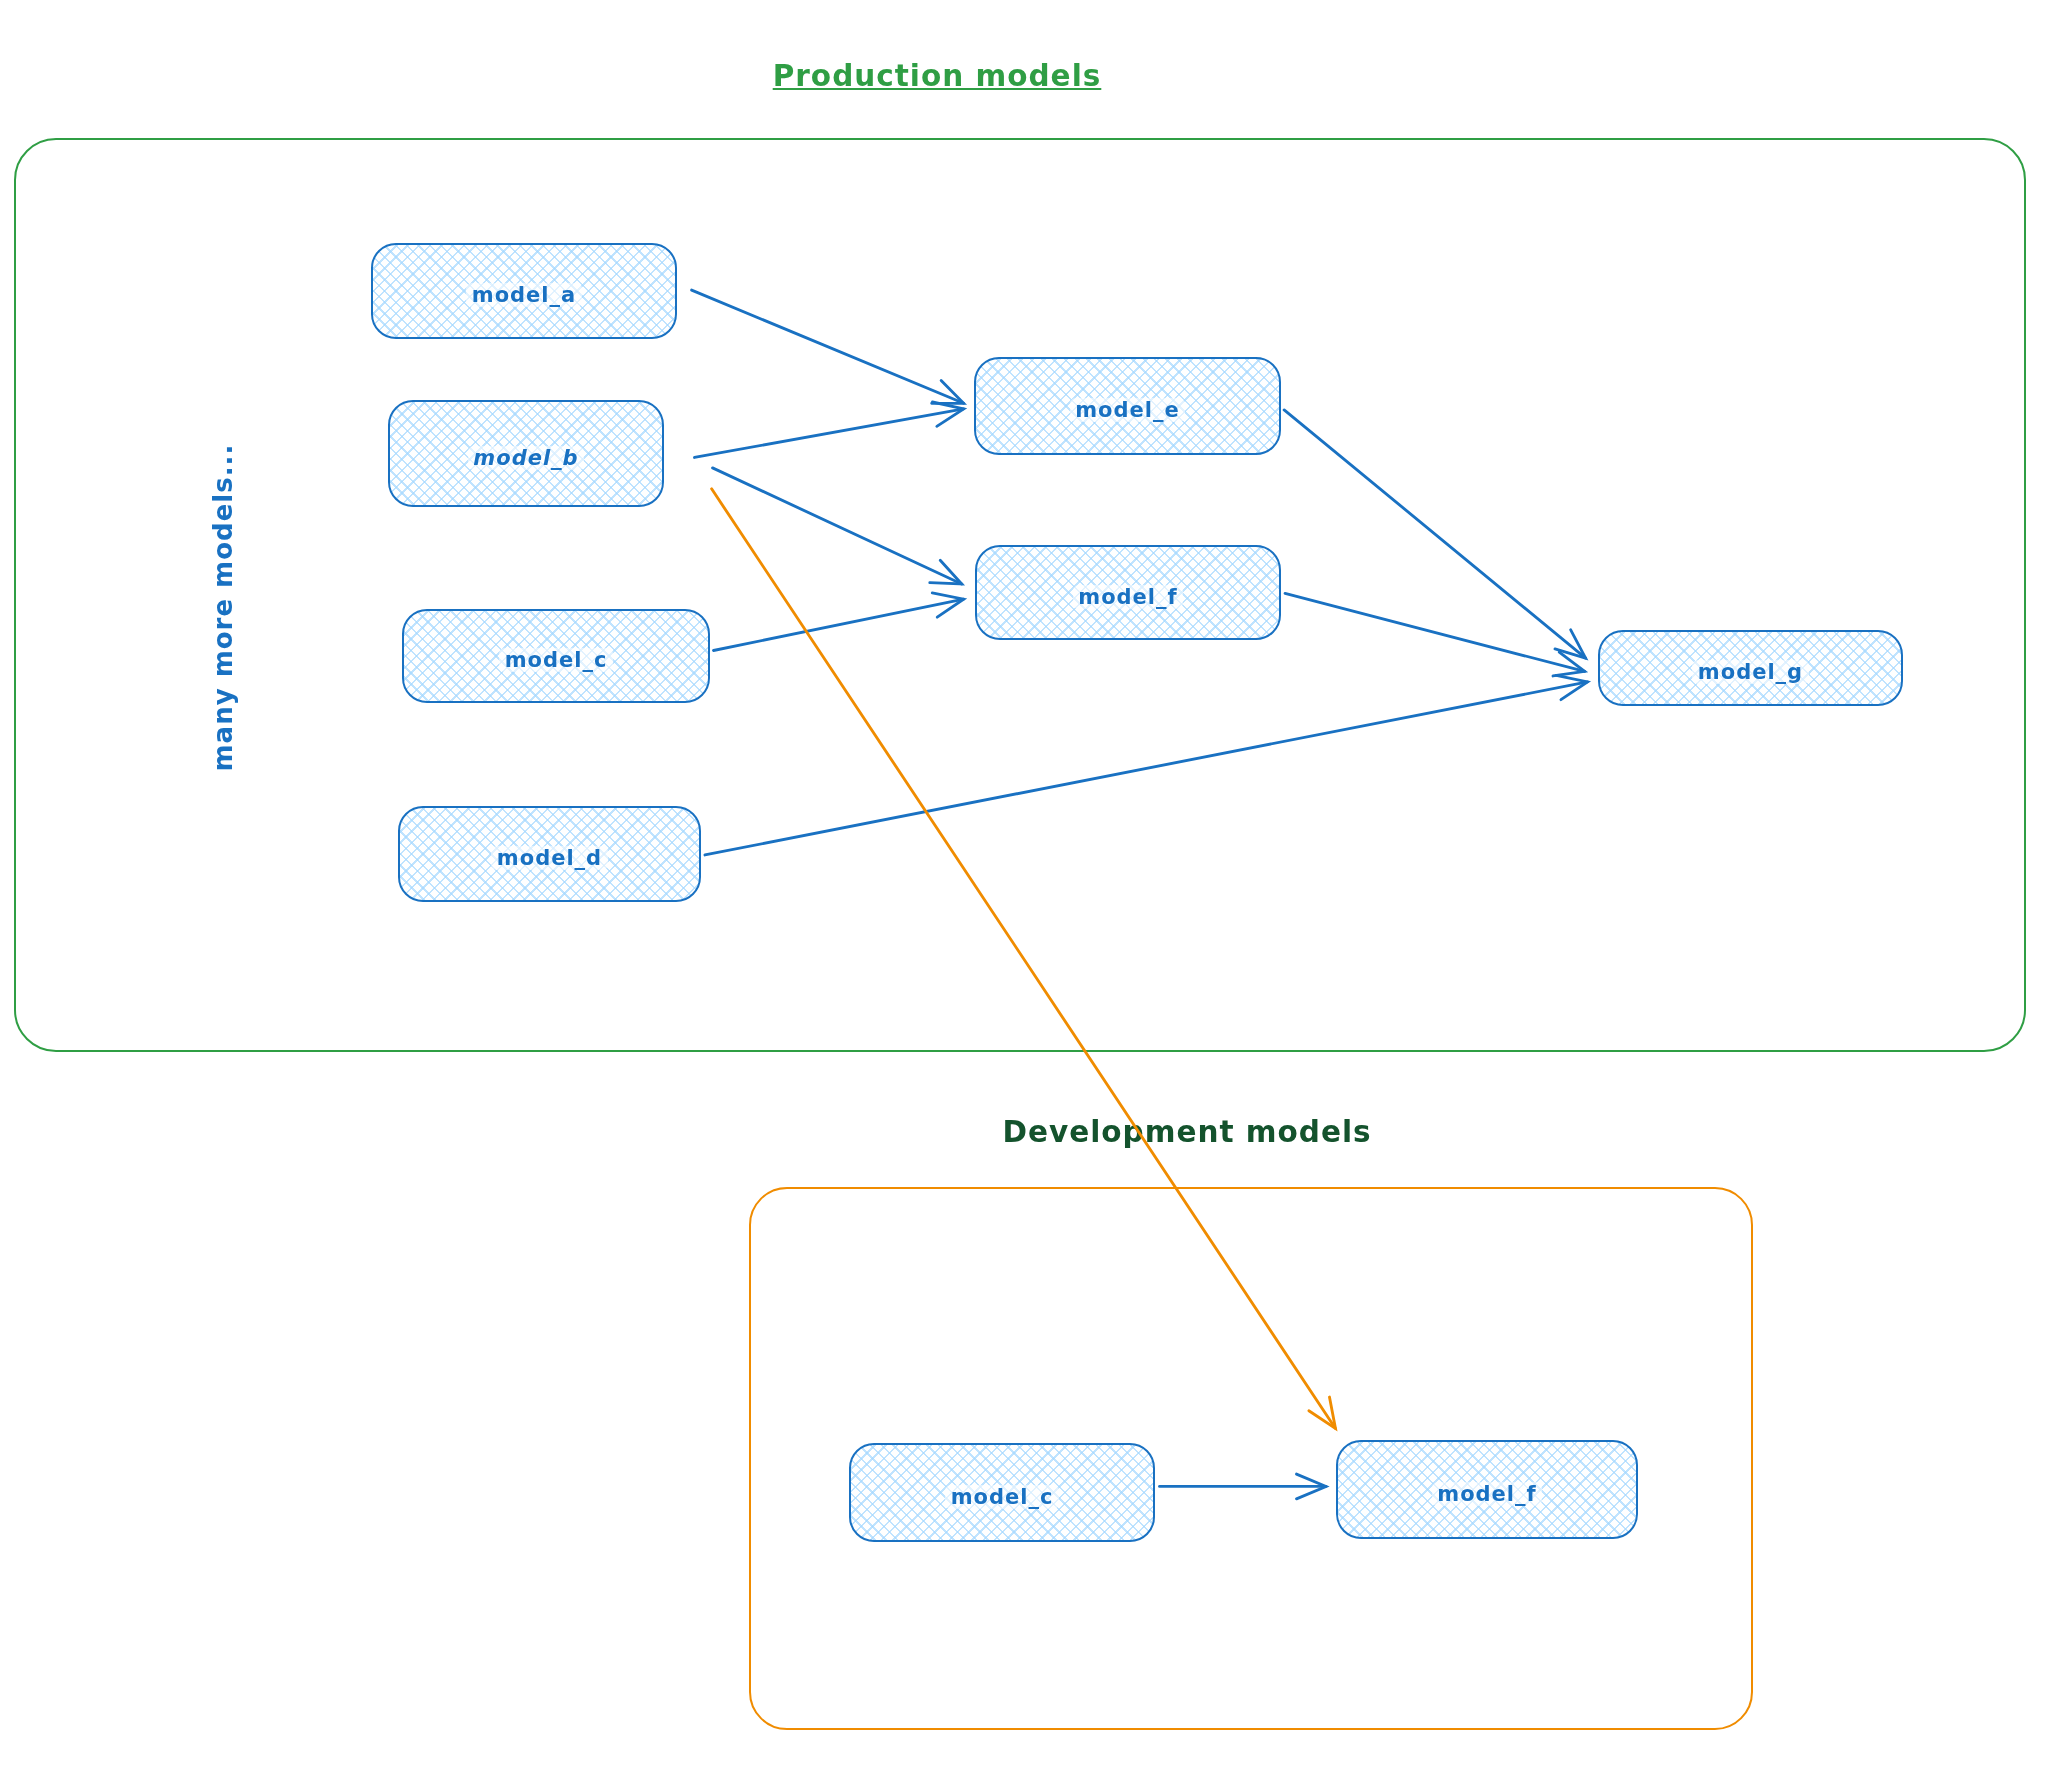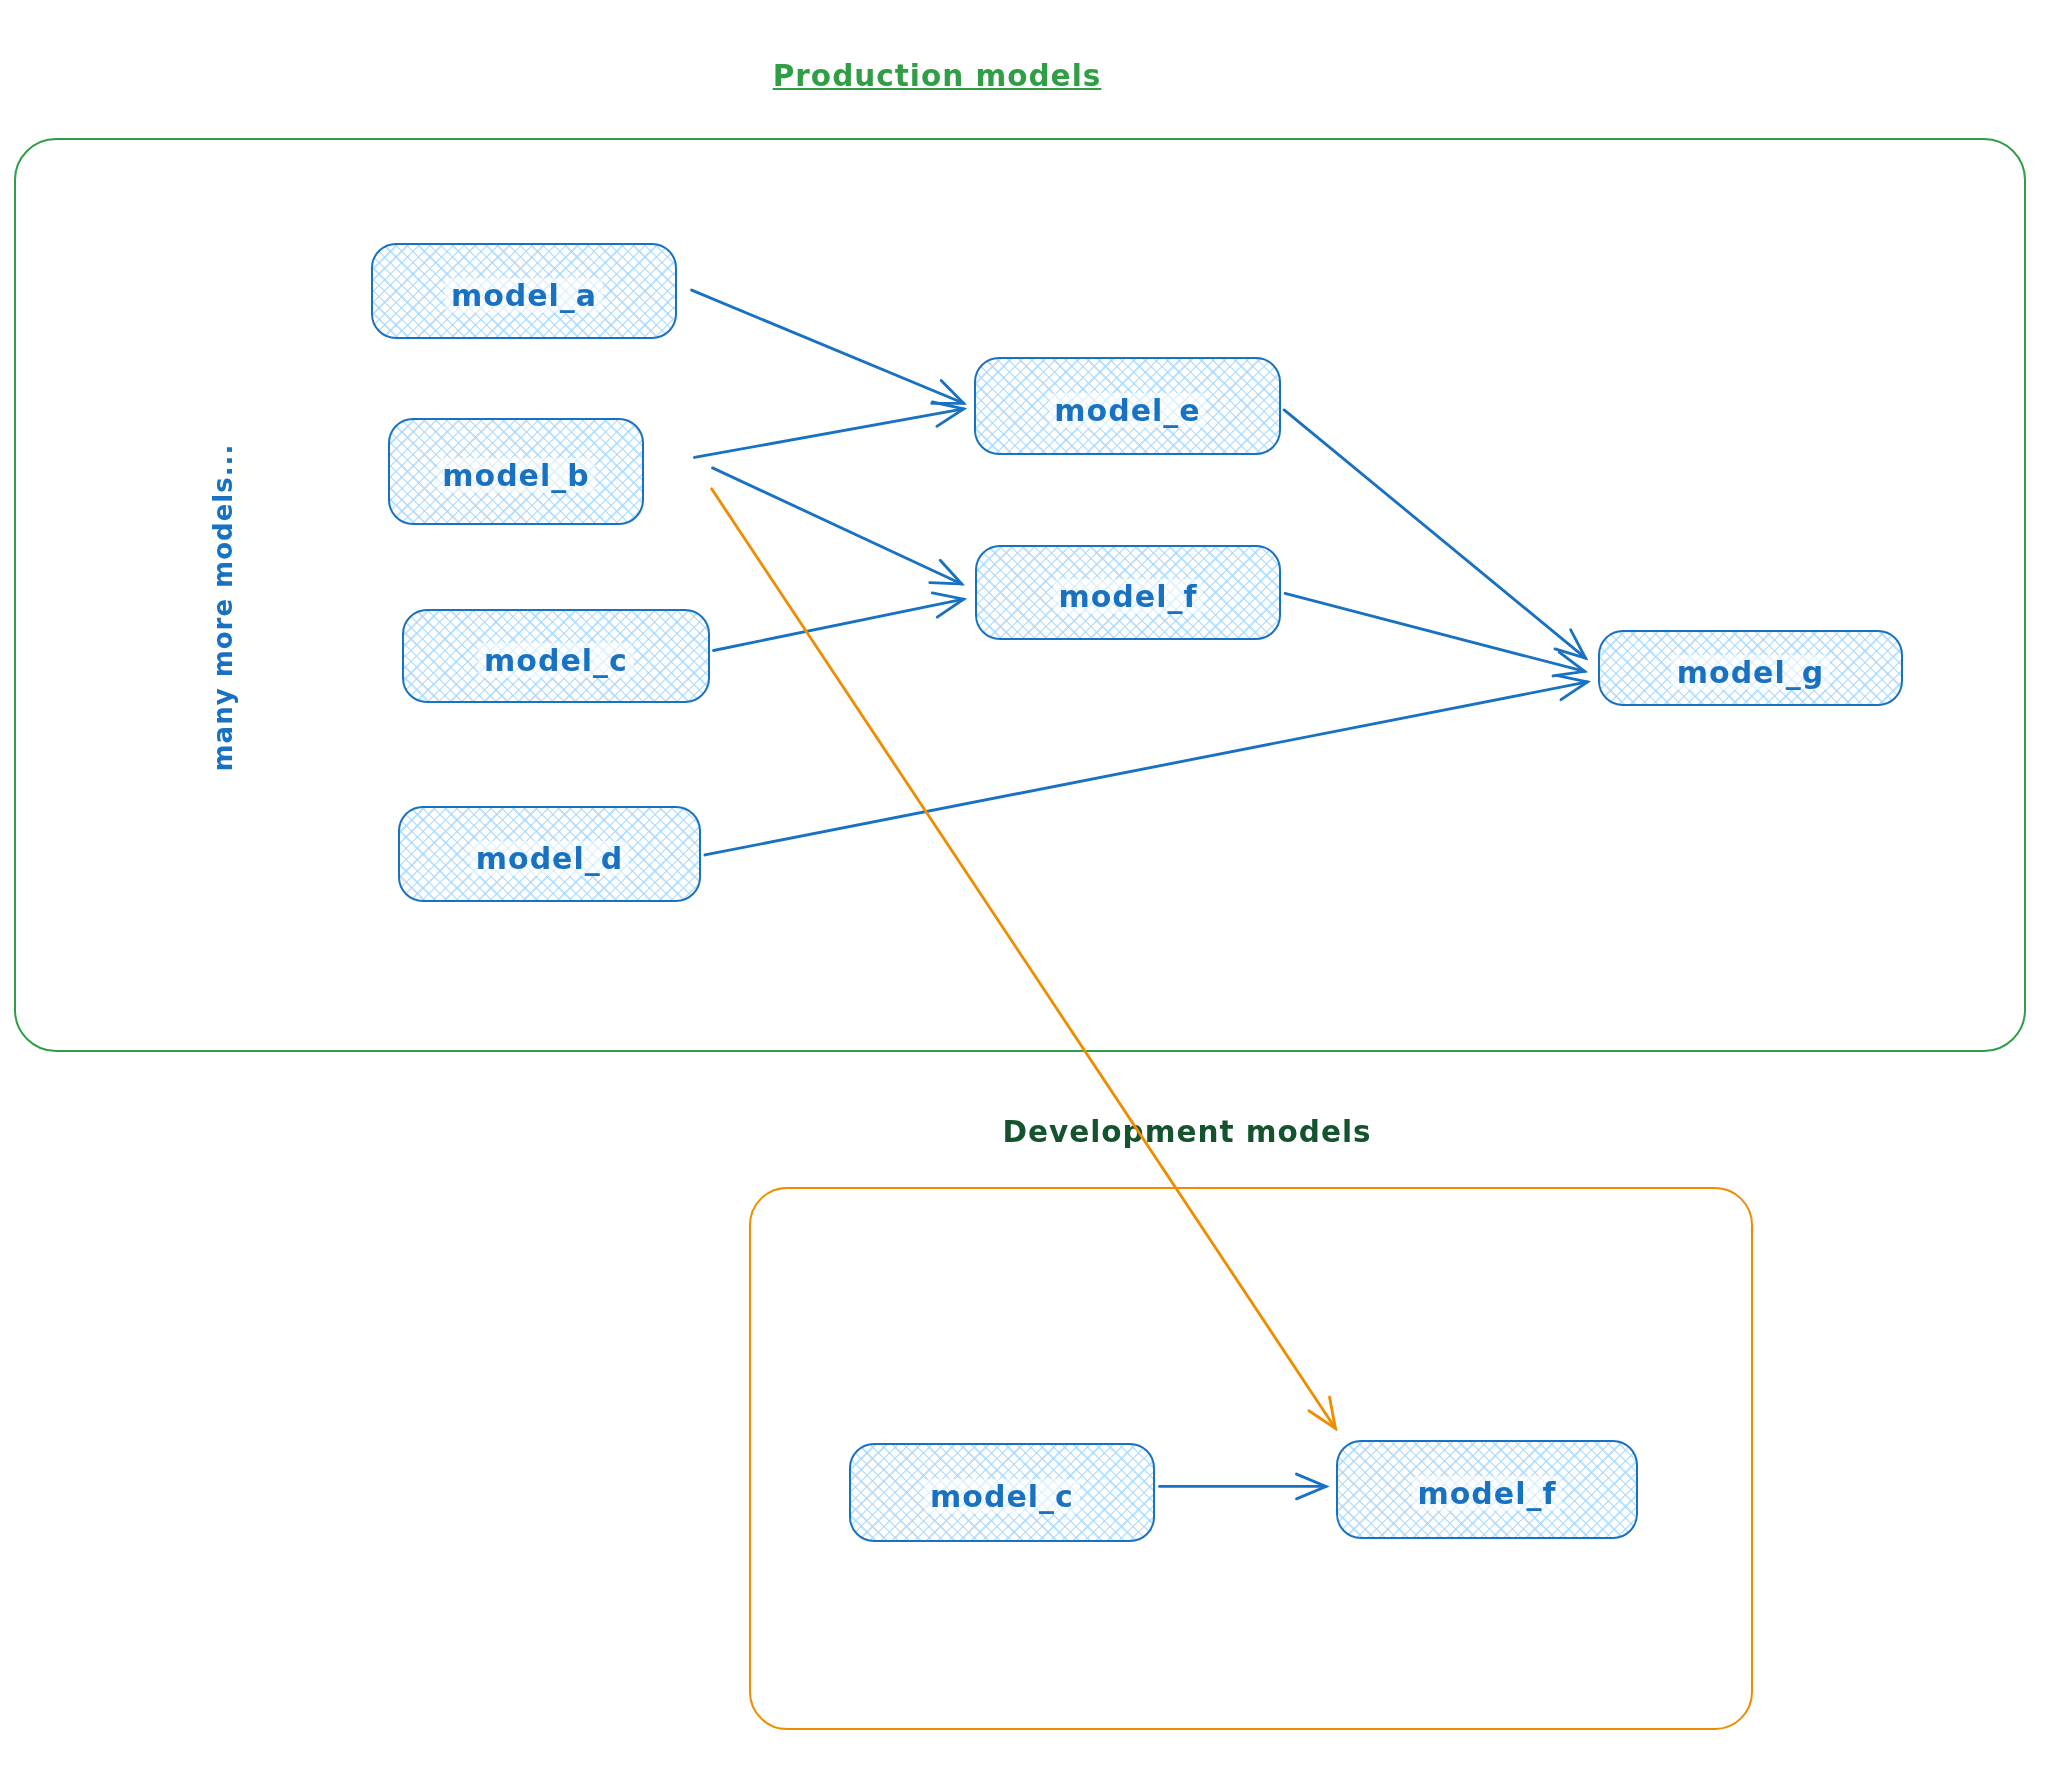--- a/index.html
+++ b/index.html
@@ -36,21 +36,21 @@
     border:2.4px solid #1971c2;
     border-radius:25px;
     background:
       repeating-linear-gradient(45deg,  rgba(165,216,255,.70) 0px, rgba(165,216,255,.70) 1.7px, rgba(255,255,255,0) 1.7px, rgba(255,255,255,0) 8px),
       repeating-linear-gradient(135deg, rgba(165,216,255,.70) 0px, rgba(165,216,255,.70) 1.7px, rgba(255,255,255,0) 1.7px, rgba(255,255,255,0) 8px),
       #ffffff;
     display:flex;align-items:center;justify-content:center;
     box-sizing:border-box;
   }
   .node .label{
-    color:#1971c2;font-size:30px;font-weight:600;letter-spacing:1px;
+    color:#1971c2;font-size:21px;font-weight:600;letter-spacing:1px;
     background:rgba(255,255,255,.55);padding:0 5.7px;border-radius:5.7px;margin-top:8px;
   }
 
   svg.edges{position:absolute;inset:0;pointer-events:none;}
 </style>
 </head>
 <body>
 
 <div class="canvas">
 
@@ -83,21 +83,21 @@
         <path d="M1351,624 L1666,706" fill="none" stroke="#1971c2" stroke-width="3" stroke-linecap="round" marker-end="url(#ah-blue)"></path>
         <path d="M748,514 L1404,1502" fill="none" stroke="#f08c00" stroke-width="3" stroke-linecap="round" marker-end="url(#ah-orange)"></path>
         <path d="M1219,1563 L1394,1563" fill="none" stroke="#1971c2" stroke-width="3" stroke-linecap="round" marker-end="url(#ah-blue)"></path>
       </g>
   </svg>
 
   <div class="node" style="left:371px;top:243px;width:306px;height:96px;">
     <span class="label">model_a</span>
   </div>
 
-  <div class="node" style="left:388px;top:418px;width:256px;height:107px;">
+  <div class="node" style="left:388px;top:400px;width:276px;height:107px;font-style:italic;">
     <span class="label">model_b</span>
   </div>
 
   <div class="node" style="left:402px;top:609px;width:308px;height:94px;">
     <span class="label">model_c</span>
   </div>
 
   <div class="node" style="left:398px;top:806px;width:303px;height:96px;">
     <span class="label">model_d</span>
   </div>

